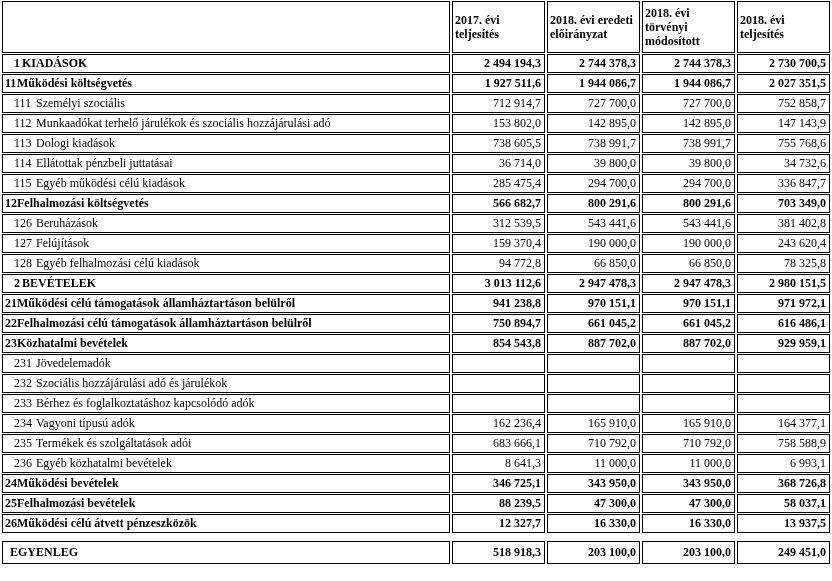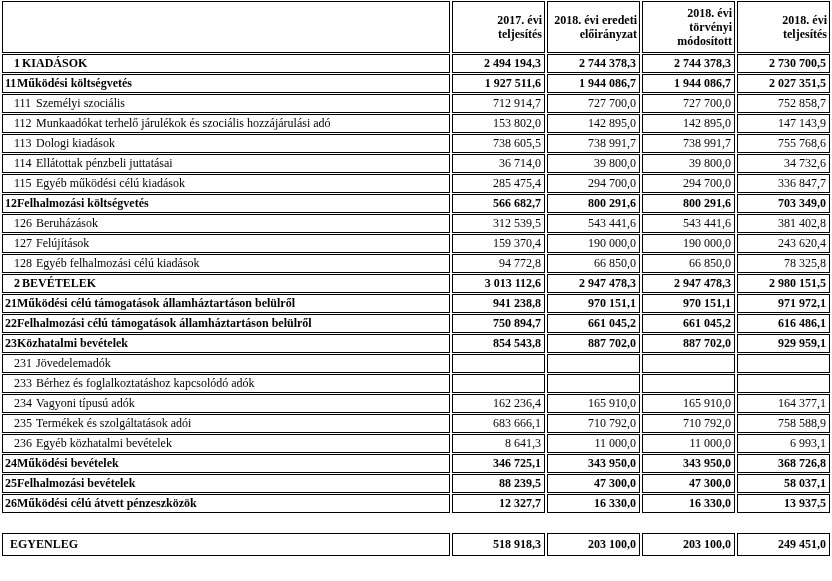--- a/index.html
+++ b/index.html
@@ -24,21 +24,21 @@
   td, th {
     border: 1px solid #000000;
     box-sizing: border-box;
     overflow: hidden;
     font-size: 12px;
     padding: 0;
     background: #ffffff;
   }
   thead th {
     height: 52px;
-    text-align: right;
+    text-align: left;
     vertical-align: middle;
     font-weight: bold;
     line-height: 1.18;
     white-space: normal;
     padding: 0 2px;
   }
   tbody td {
     height: 19px;
     vertical-align: middle;
     white-space: nowrap;
@@ -47,21 +47,21 @@
   td.label { text-align: left; }
   td.val   { text-align: right; padding-right: 3px; }
   tr.bold td { font-weight: bold; }
   .code { display: inline-block; }
   tr.lvl1 td.label { padding-left: 11px; }
   tr.lvl1 .code { width: 8px; }
   tr.lvl2 td.label { padding-left: 2px; }
   tr.lvl2 .code { width: 12px; }
   tr.lvl3 td.label { padding-left: 11px; }
   tr.lvl3 .code { width: 22px; }
-  .balance-table { margin-top: 18px; }
+  .balance-table { margin-top: 6px; }
   .balance-table td {
     height: 23px;
     vertical-align: middle;
     white-space: nowrap;
     line-height: 21px;
     font-weight: bold;
   }
   .balance-table td.label { padding-left: 7px; }
 </style>
 </head>
@@ -193,20 +193,27 @@
       <td class="val">929 959,1</td>
     </tr>
         <tr class="lvl3">
       <td class="label"><span class="code">231</span><span class="lbl-text">Jövedelemadók</span></td>
       <td class="val"></td>
       <td class="val"></td>
       <td class="val"></td>
       <td class="val"></td>
     </tr>
         <tr class="lvl3">
+      <td class="label"><span class="code">232</span><span class="lbl-text">Szociális hozzájárulási adó és járulékok</span></td>
+      <td class="val"></td>
+      <td class="val"></td>
+      <td class="val"></td>
+      <td class="val"></td>
+    </tr>
+        <tr class="lvl3">
       <td class="label"><span class="code">233</span><span class="lbl-text">Bérhez és foglalkoztatáshoz kapcsolódó adók</span></td>
       <td class="val"></td>
       <td class="val"></td>
       <td class="val"></td>
       <td class="val"></td>
     </tr>
         <tr class="lvl3">
       <td class="label"><span class="code">234</span><span class="lbl-text">Vagyoni típusú adók</span></td>
       <td class="val">162 236,4</td>
       <td class="val">165 910,0</td>

